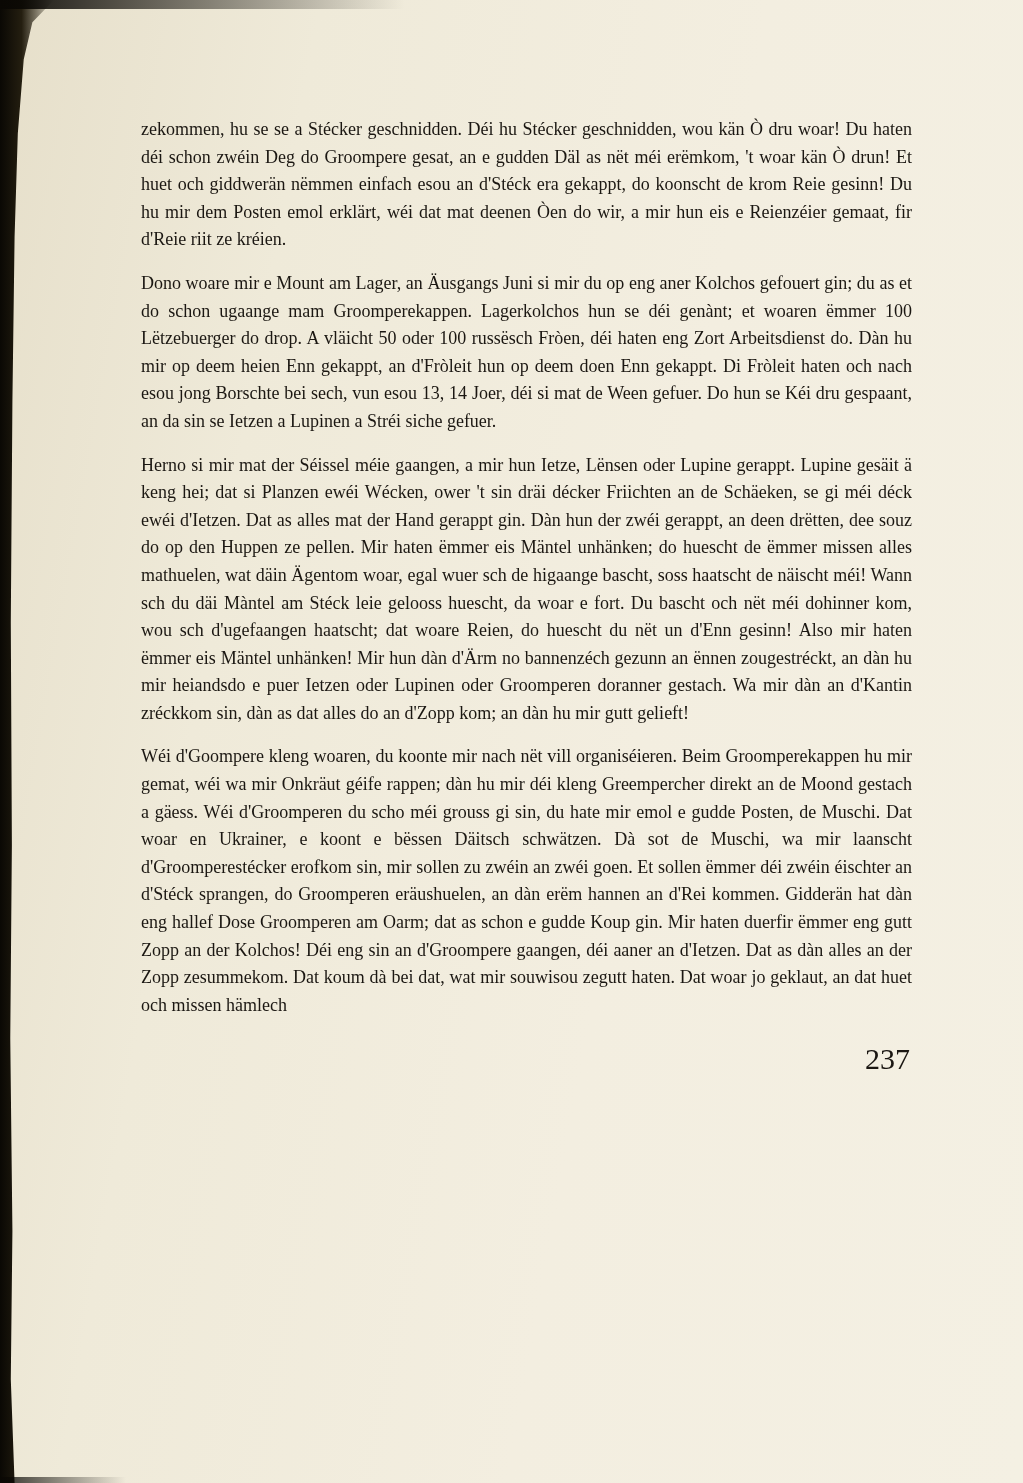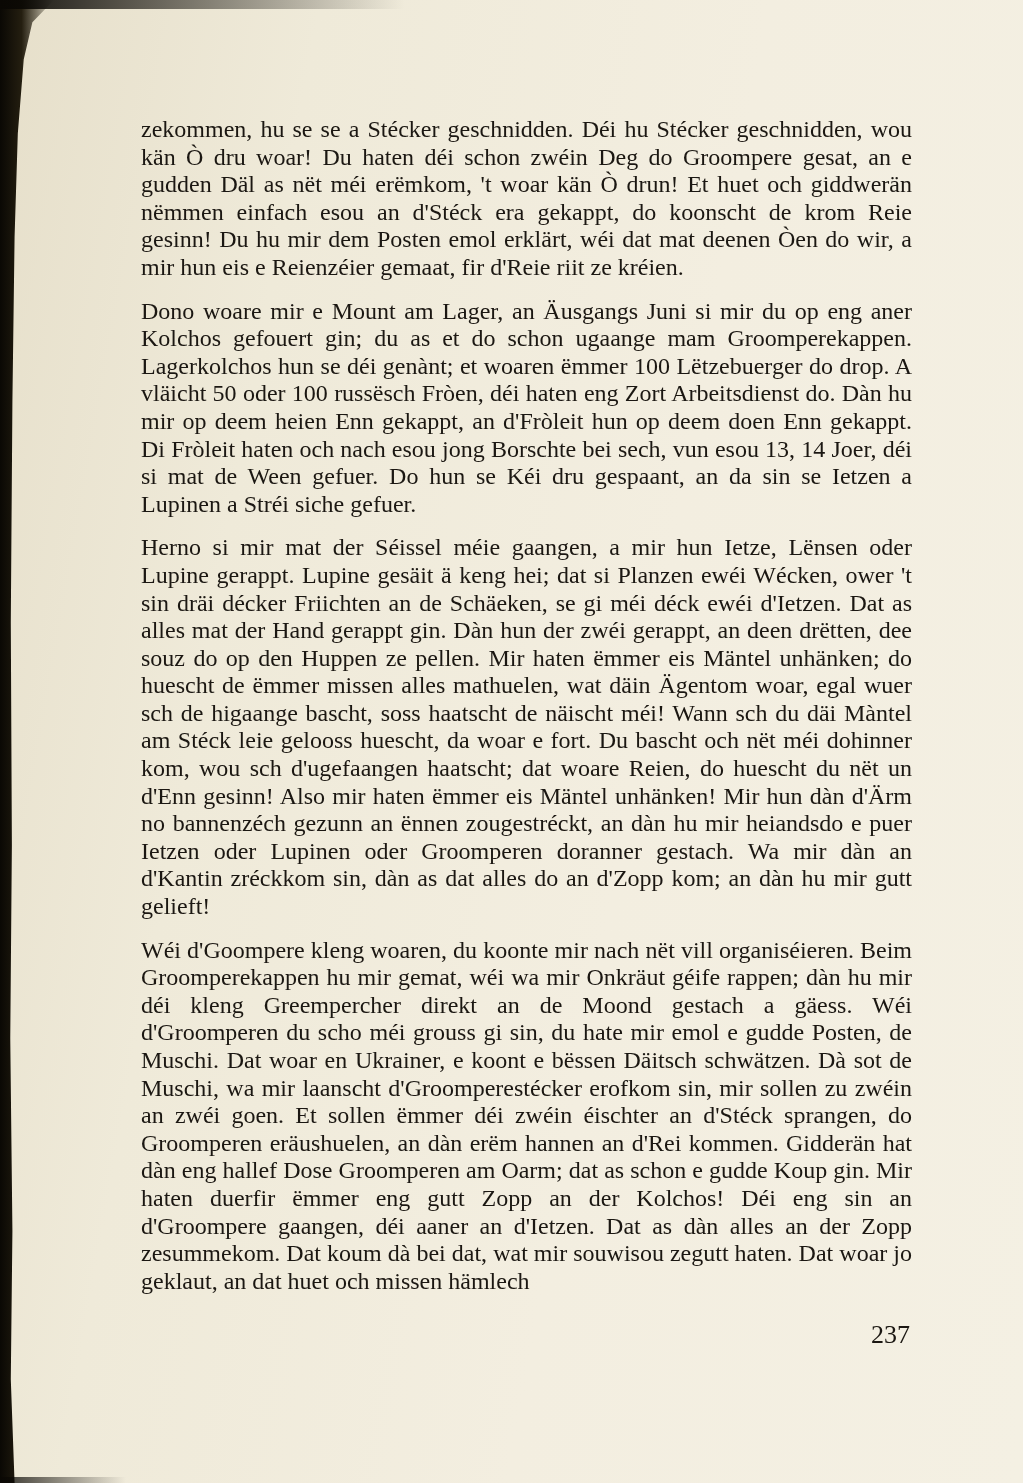--- a/index.html
+++ b/index.html
@@ -43,32 +43,32 @@
     background: linear-gradient(to right, rgba(10, 8, 4, 0.8), rgba(10, 8, 4, 0) 90%);
   }
   .text-block {
     position: absolute;
     left: 141px;
     top: 116px;
     width: 771px;
   }
   .text-block p {
     margin: 0 0 16px 0;
-    font-size: 24px;
+    font-size: 18px;
     line-height: 27.6px;
     text-align: justify;
     text-justify: inter-word;
   }
   .text-block p:last-of-type {
     margin-bottom: 7px;
   }
   .page-number {
     margin-top: 26px;
     padding-right: 2px;
-    font-size: 26px;
+    font-size: 30px;
     line-height: 27px;
     text-align: right;
   }
 </style>
 </head>
 <body>
 
 <div class="page">
   <div class="edge-left"></div>
   <div class="edge-top"></div>

